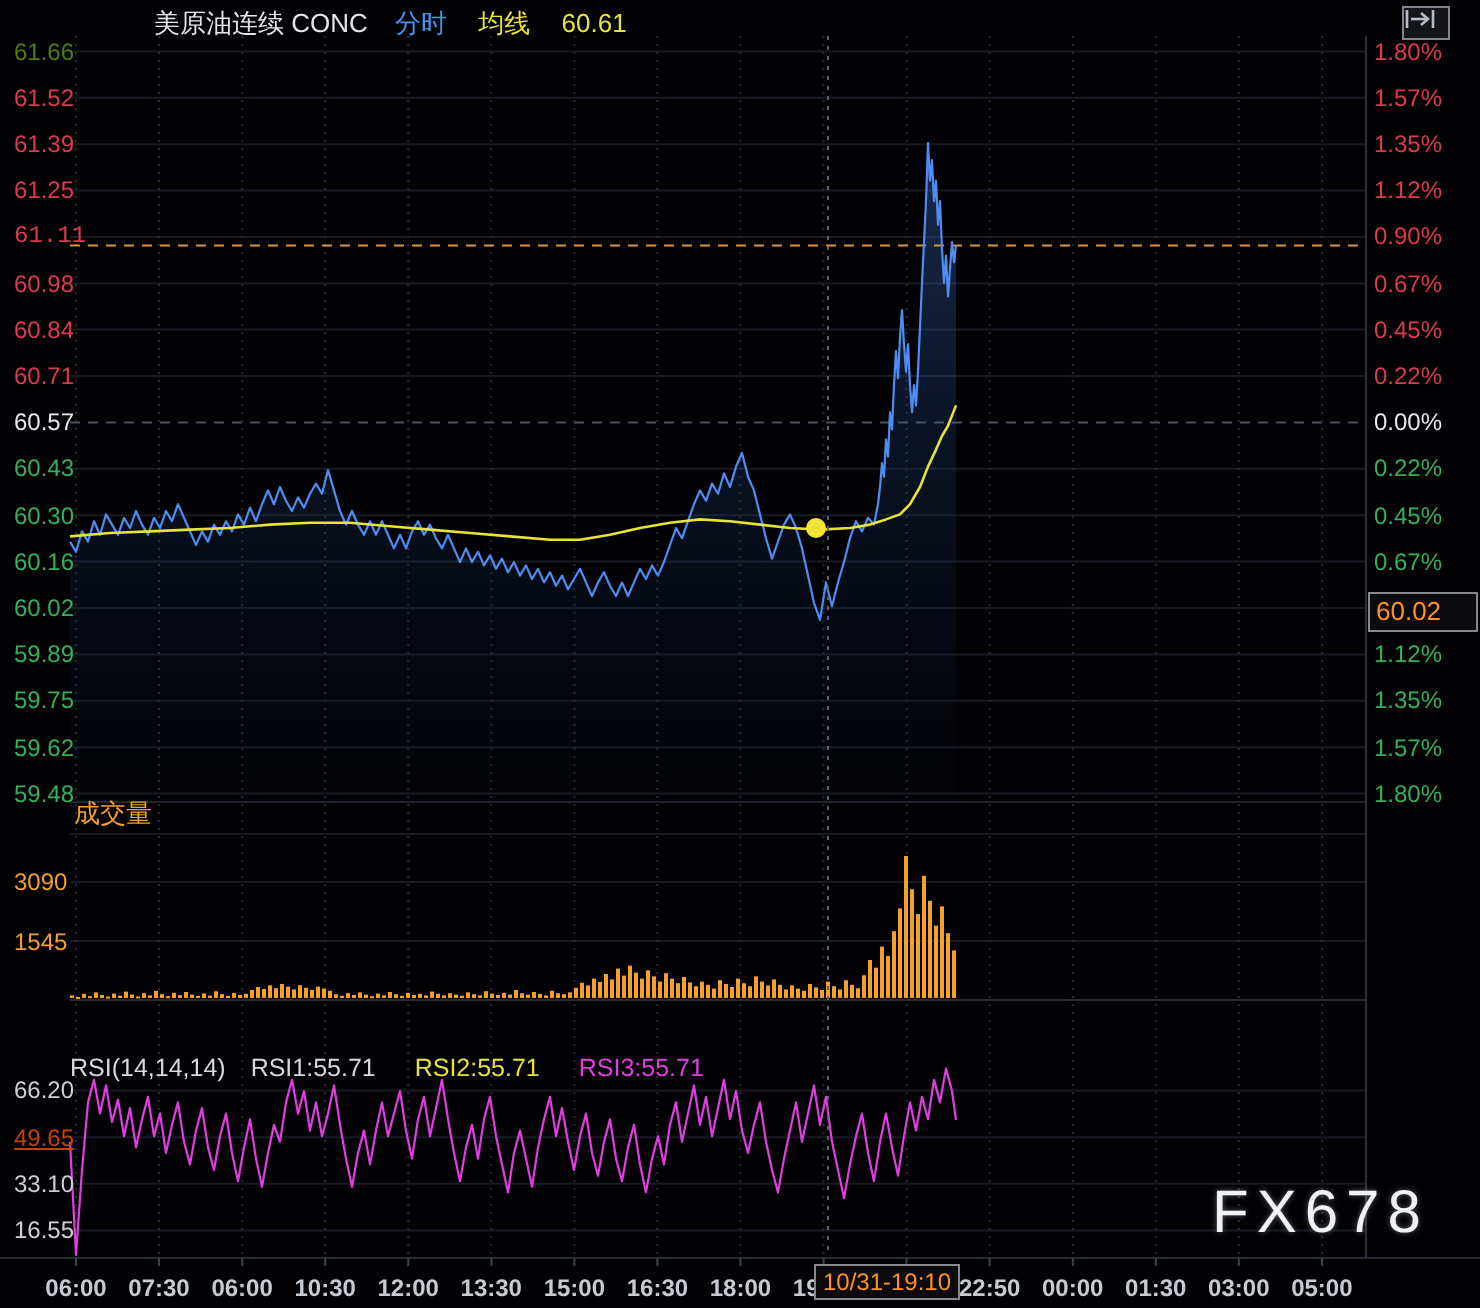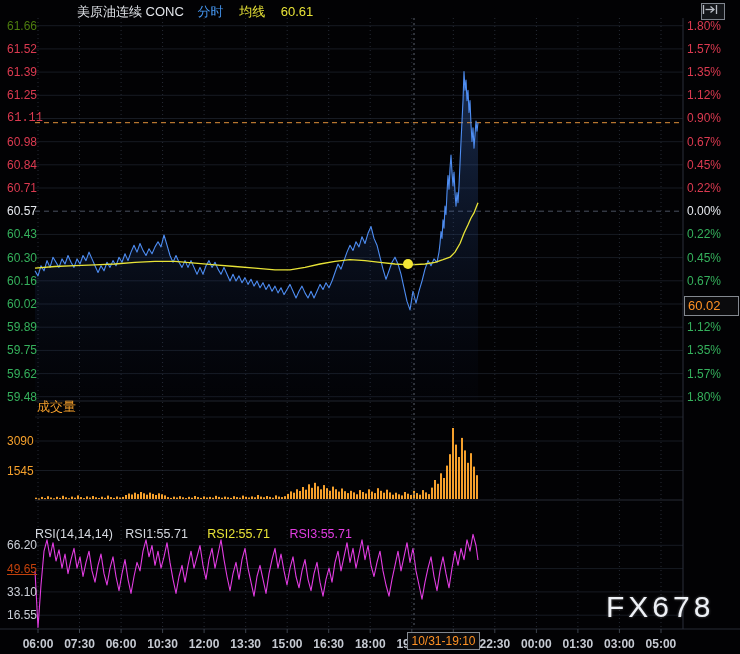--- a/index.html
+++ b/index.html
@@ -300,21 +300,21 @@
       <div class="xtick" style="left: 79.53px; top: 637px;">07:30</div>
       <div class="xtick" style="left: 121.06px; top: 637px;">06:00</div>
       <div class="xtick" style="left: 162.59px; top: 637px;">10:30</div>
       <div class="xtick" style="left: 204.12px; top: 637px;">12:00</div>
       <div class="xtick" style="left: 245.65px; top: 637px;">13:30</div>
       <div class="xtick" style="left: 287.18px; top: 637px;">15:00</div>
       <div class="xtick" style="left: 328.71px; top: 637px;">16:30</div>
       <div class="xtick" style="left: 370.24px; top: 637px;">18:00</div>
       <div class="xtick" style="left: 411.77px; top: 637px;">19:30</div>
       <div class="xtick" style="left: 453.3px; top: 637px;">21:00</div>
-      <div class="xtick" style="left: 494.83px; top: 637px;">22:30</div>
+      <div class="xtick" style="left: 494.83px; top: 637px;">22:50</div>
       <div class="xtick" style="left: 536.36px; top: 637px;">00:00</div>
       <div class="xtick" style="left: 577.89px; top: 637px;">01:30</div>
       <div class="xtick" style="left: 619.42px; top: 637px;">03:00</div>
       <div class="xtick" style="left: 660.95px; top: 637px;">05:00</div>
     </div>
 
   <div class="hdr">
     <span class="sym">美原油连续 CONC</span>
     <span class="c-blue">分时</span>
     <span class="c-yel">均线</span>

